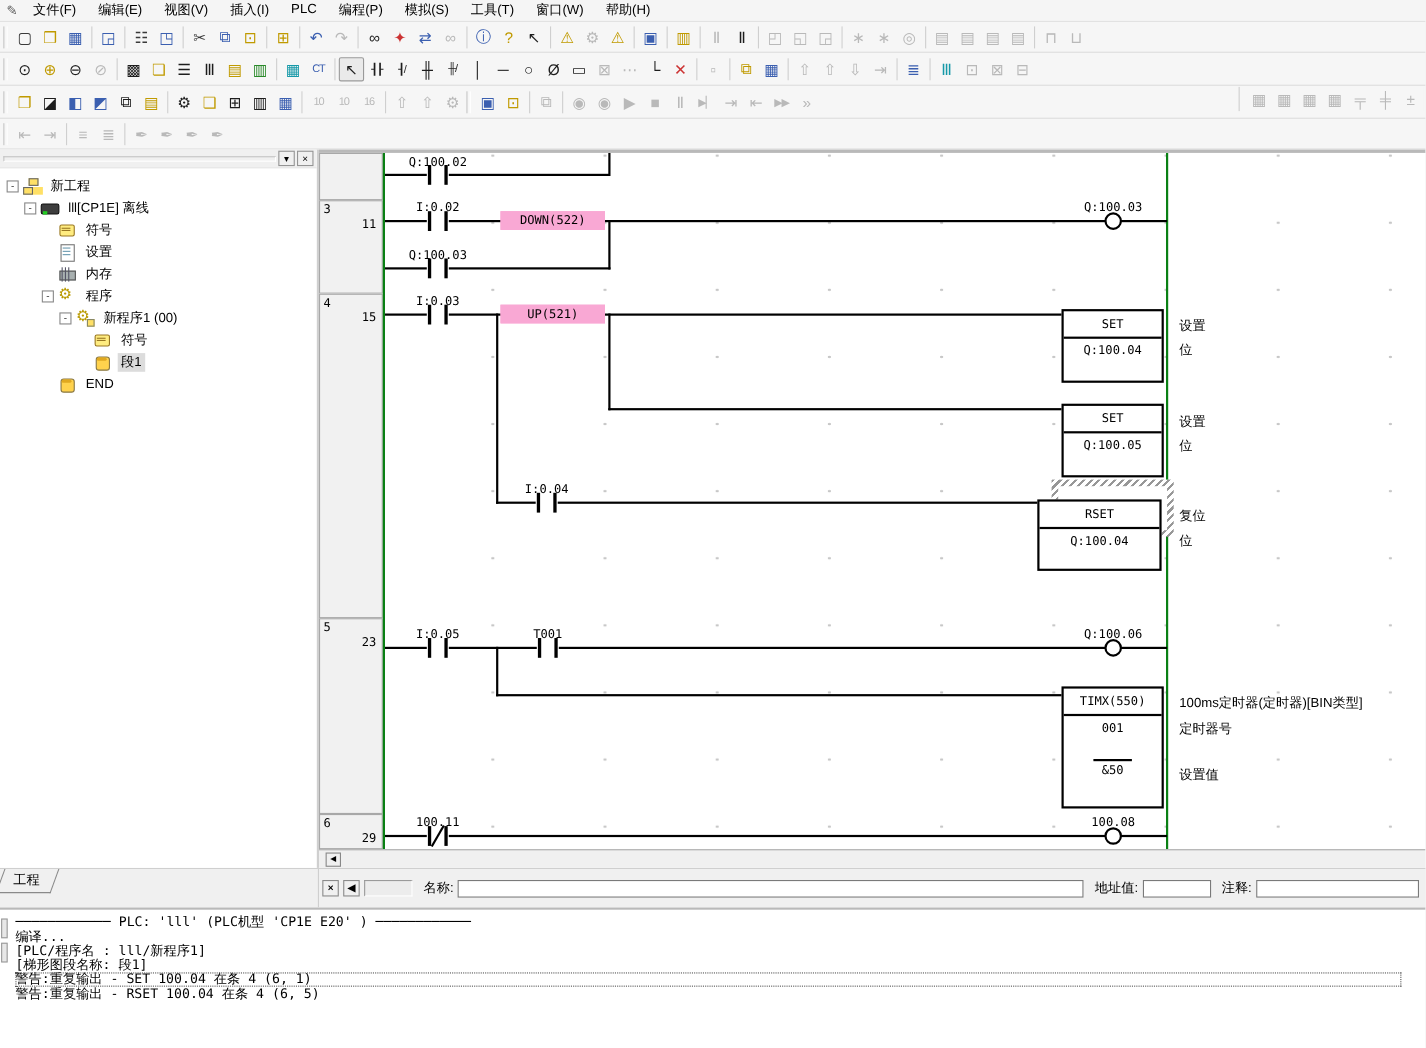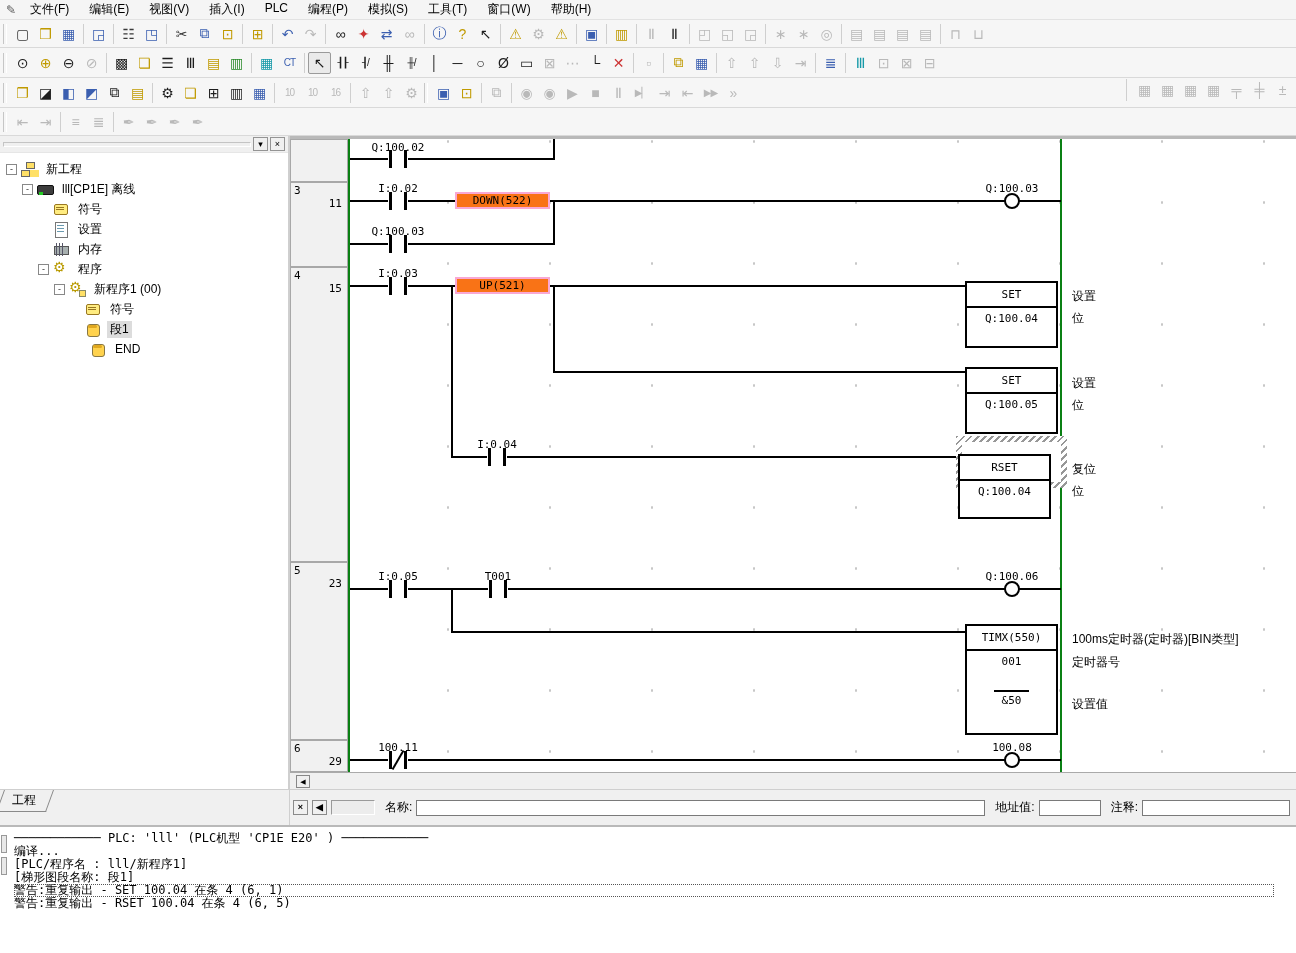--- a/index.html
+++ b/index.html
@@ -62,21 +62,21 @@
   .gstep{position:absolute;right:5px;top:14px}
   .bus{position:absolute;width:2px;background:var(--bus,#0a8014);top:0;height:633px}
   .wh{position:absolute;height:2px;background:#000}
   .wv{position:absolute;width:2px;background:#000}
   .contact{position:absolute;width:20px;height:18px;background:#fff}
   .contact::before,.contact::after{content:"";position:absolute;top:0;width:3px;height:18px;background:#000}
   .contact::before{left:1px}.contact::after{right:1px}
   .slash{position:absolute;left:9px;top:-2px;width:2px;height:22px;background:#000;transform:rotate(30deg)}
   .coil{position:absolute;width:16px;height:16px;border:2px solid #000;border-radius:50%;background:#fff}
   .lbl{position:absolute;width:90px;text-align:center;font:11px "DejaVu Sans Mono",monospace;white-space:nowrap}
-  .ibox{position:absolute;border:2px solid #f9a8d4;background:#f97316;display:flex;align-items:center;justify-content:center;
+  .ibox{position:absolute;border:6px solid #f9a8d4;background:#f9a8d4;display:flex;align-items:center;justify-content:center;
     font:11px "DejaVu Sans Mono",monospace}
   .mbox{position:absolute;border:2px solid #000;background:#fff;font:11px "DejaVu Sans Mono",monospace}
   .mhead{height:25px;border-bottom:2px solid #000;display:flex;align-items:center;justify-content:center}
   .mop{height:20px;display:flex;align-items:center;justify-content:center}
   .tsep{position:absolute;left:27px;top:64px;width:35px;height:2px;background:#000}
   .topv{position:absolute;left:27px;top:68px;width:35px;text-align:center}
   .lcomment{position:absolute;font-size:12px;white-space:nowrap}
   .hatch{position:absolute;background:repeating-linear-gradient(135deg,#979797 0 2px,#fff 2px 5px)}
   .hatch-inner{position:absolute;left:6px;right:6px;top:6px;bottom:6px;background:#fff}
   .hscroll{position:absolute;left:0;top:633px;width:100%;height:17px;background:#f0f0f0;border-top:1px solid #aaa}
@@ -342,21 +342,21 @@
         <div class="trow" style="padding-left: 70px;">
           <span class="texp-sp"></span>
           <span class="ti ti-symbols"></span>
           <span class="tlabel">符号</span>
         </div>
         <div class="trow" style="padding-left: 70px;">
           <span class="texp-sp"></span>
           <span class="ti ti-section"></span>
           <span class="tlabel selected">段1</span>
         </div>
-        <div class="trow" style="padding-left: 75px;">
+        <div class="trow" style="padding-left: 38px;">
           <span class="texp-sp"></span>
           <span class="ti ti-section"></span>
           <span class="tlabel">END</span>
         </div>
       </div>
   </div>
 
   <div class="ladderpanel">
     <div class="dots"></div>
 
@@ -430,21 +430,21 @@
       <div class="mhead">SET</div>
       <div class="mop">Q:100.04</div>
     </div>
     <div class="mbox" style="left:675px;top:228px;width:93px;height:67px">
       <div class="mhead">SET</div>
       <div class="mop">Q:100.05</div>
     </div>
     <div class="hatch" style="left:666px;top:297px;width:111px;height:52px">
       <div class="hatch-inner"></div>
     </div>
-    <div class="mbox" style="left:668px;top:315px;width:93px;height:65px">
+    <div class="mbox" style="left:653px;top:315px;width:113px;height:65px">
       <div class="mhead">RSET</div>
       <div class="mop">Q:100.04</div>
     </div>
     <div class="mbox" style="left:675px;top:485px;width:93px;height:111px">
       <div class="mhead">TIMX(550)</div>
       <div class="mop">001</div>
       <div class="tsep"></div>
       <div class="topv">&amp;50</div>
     </div>
 

